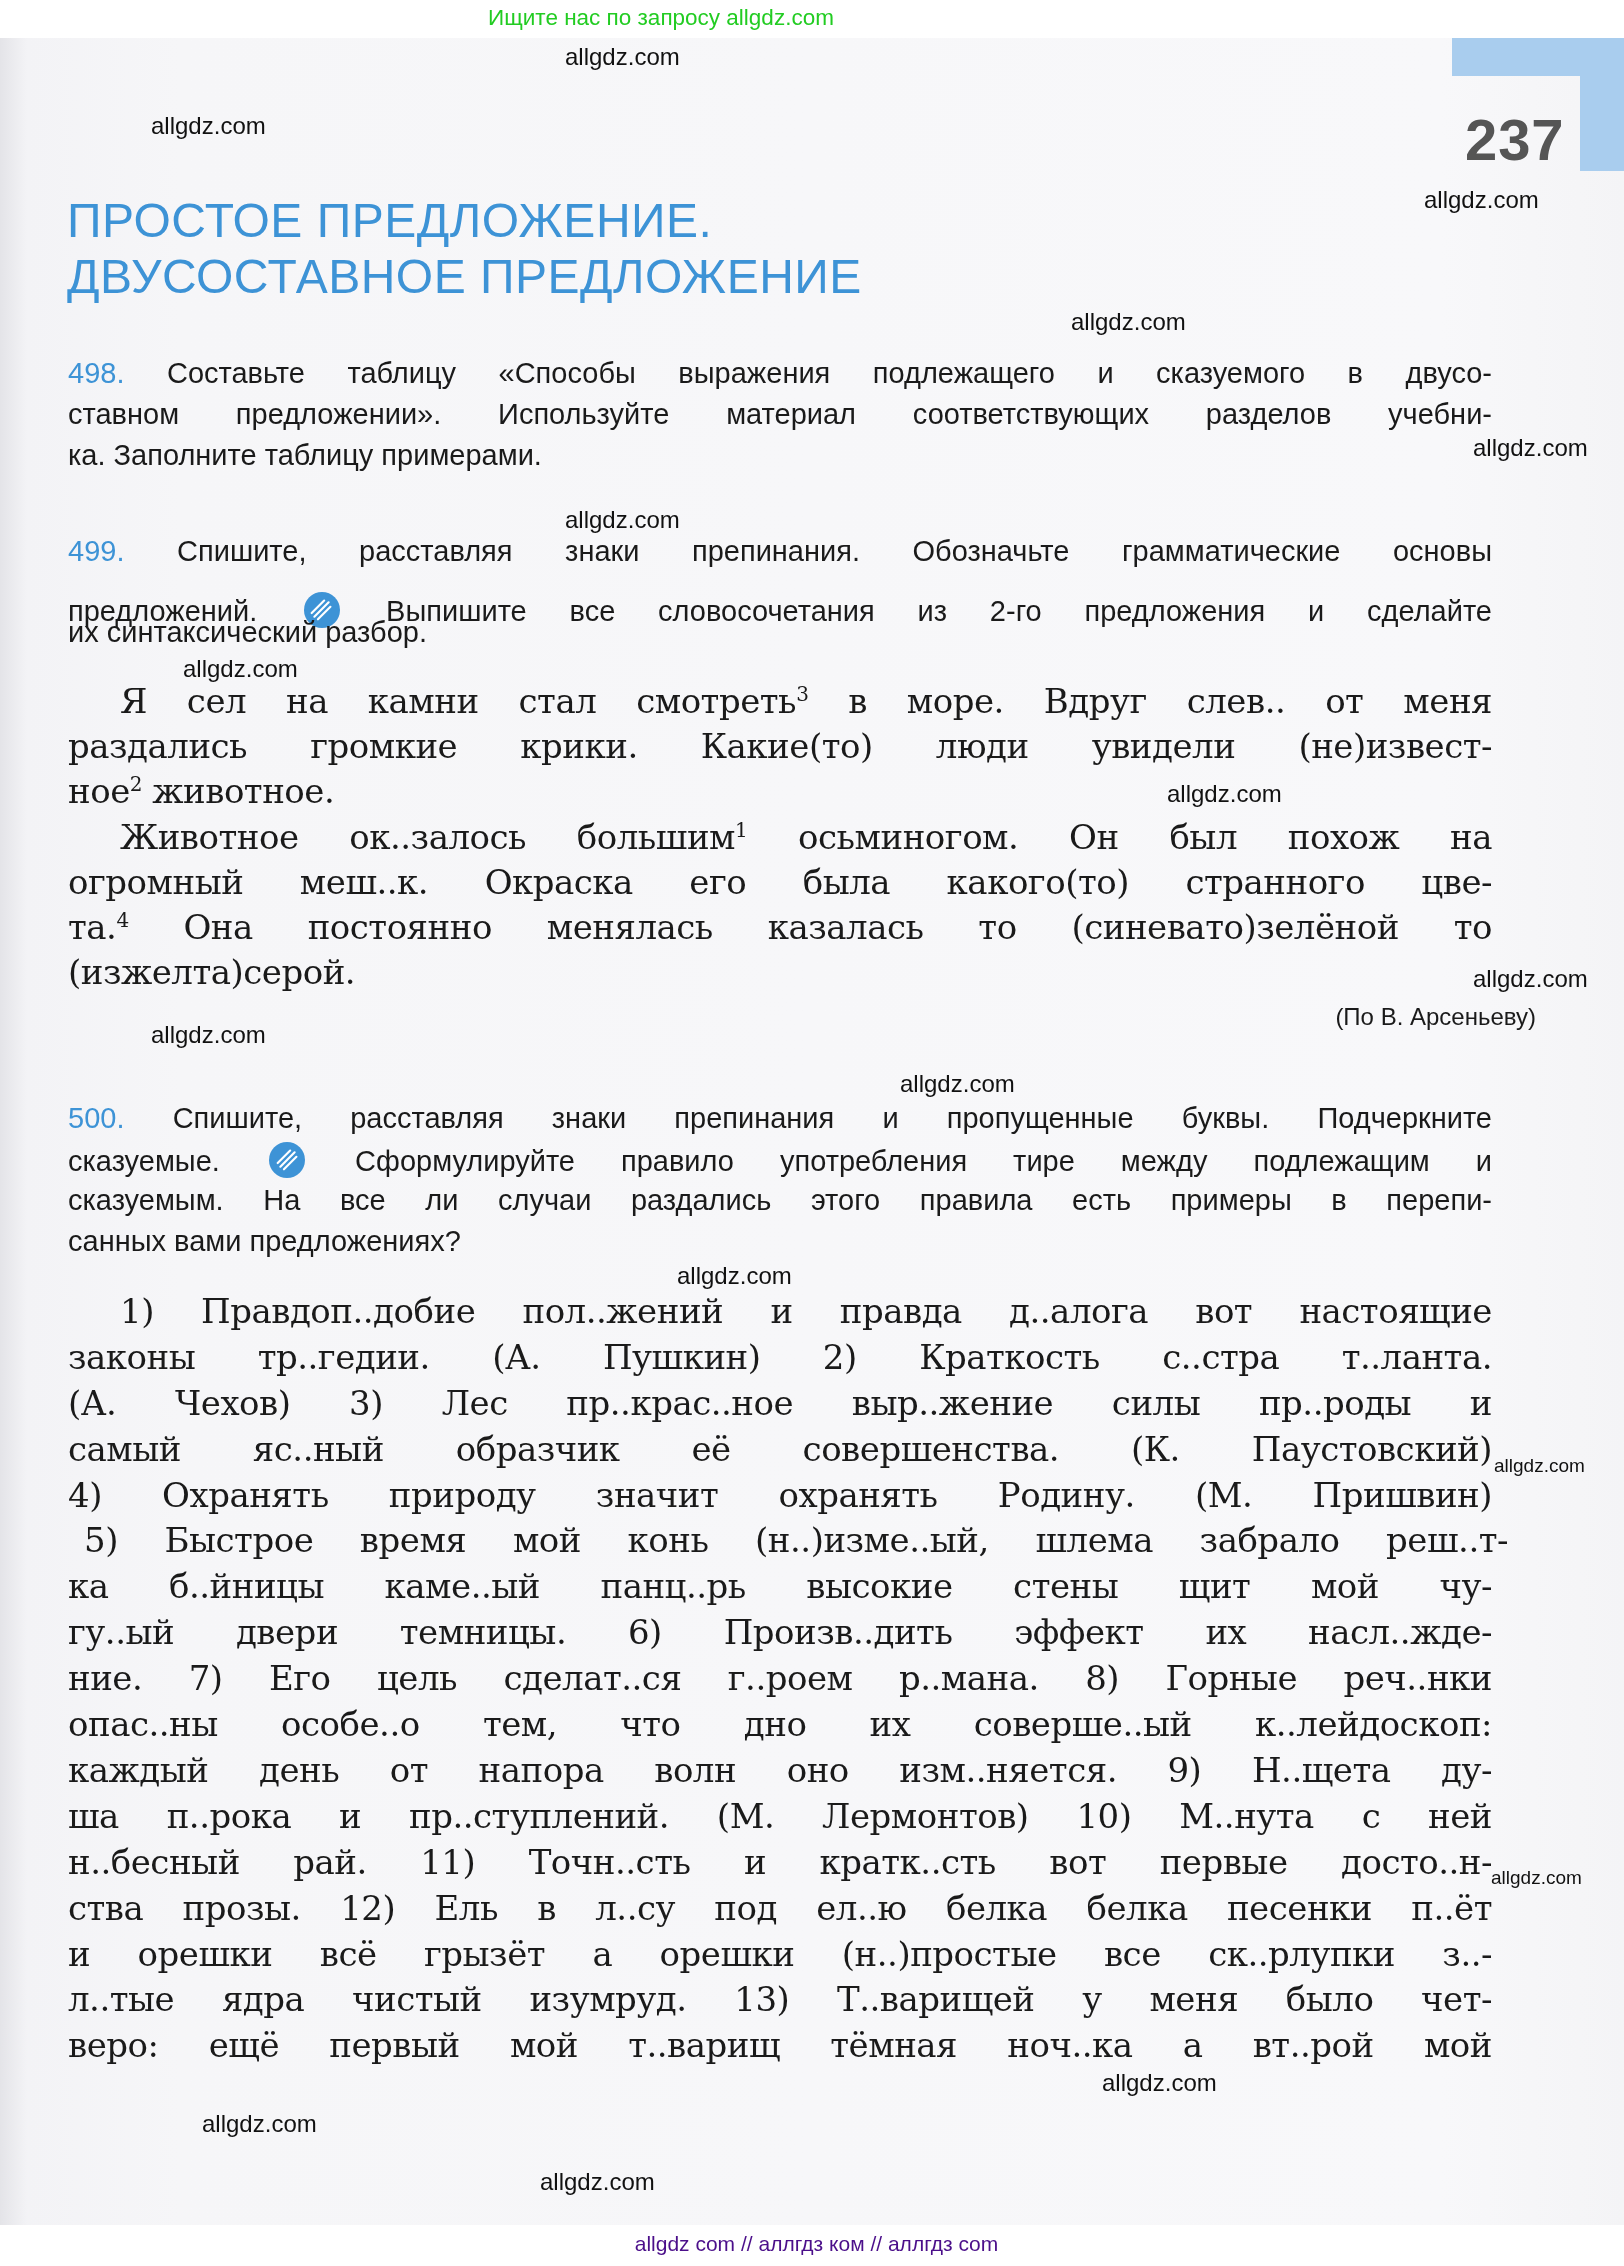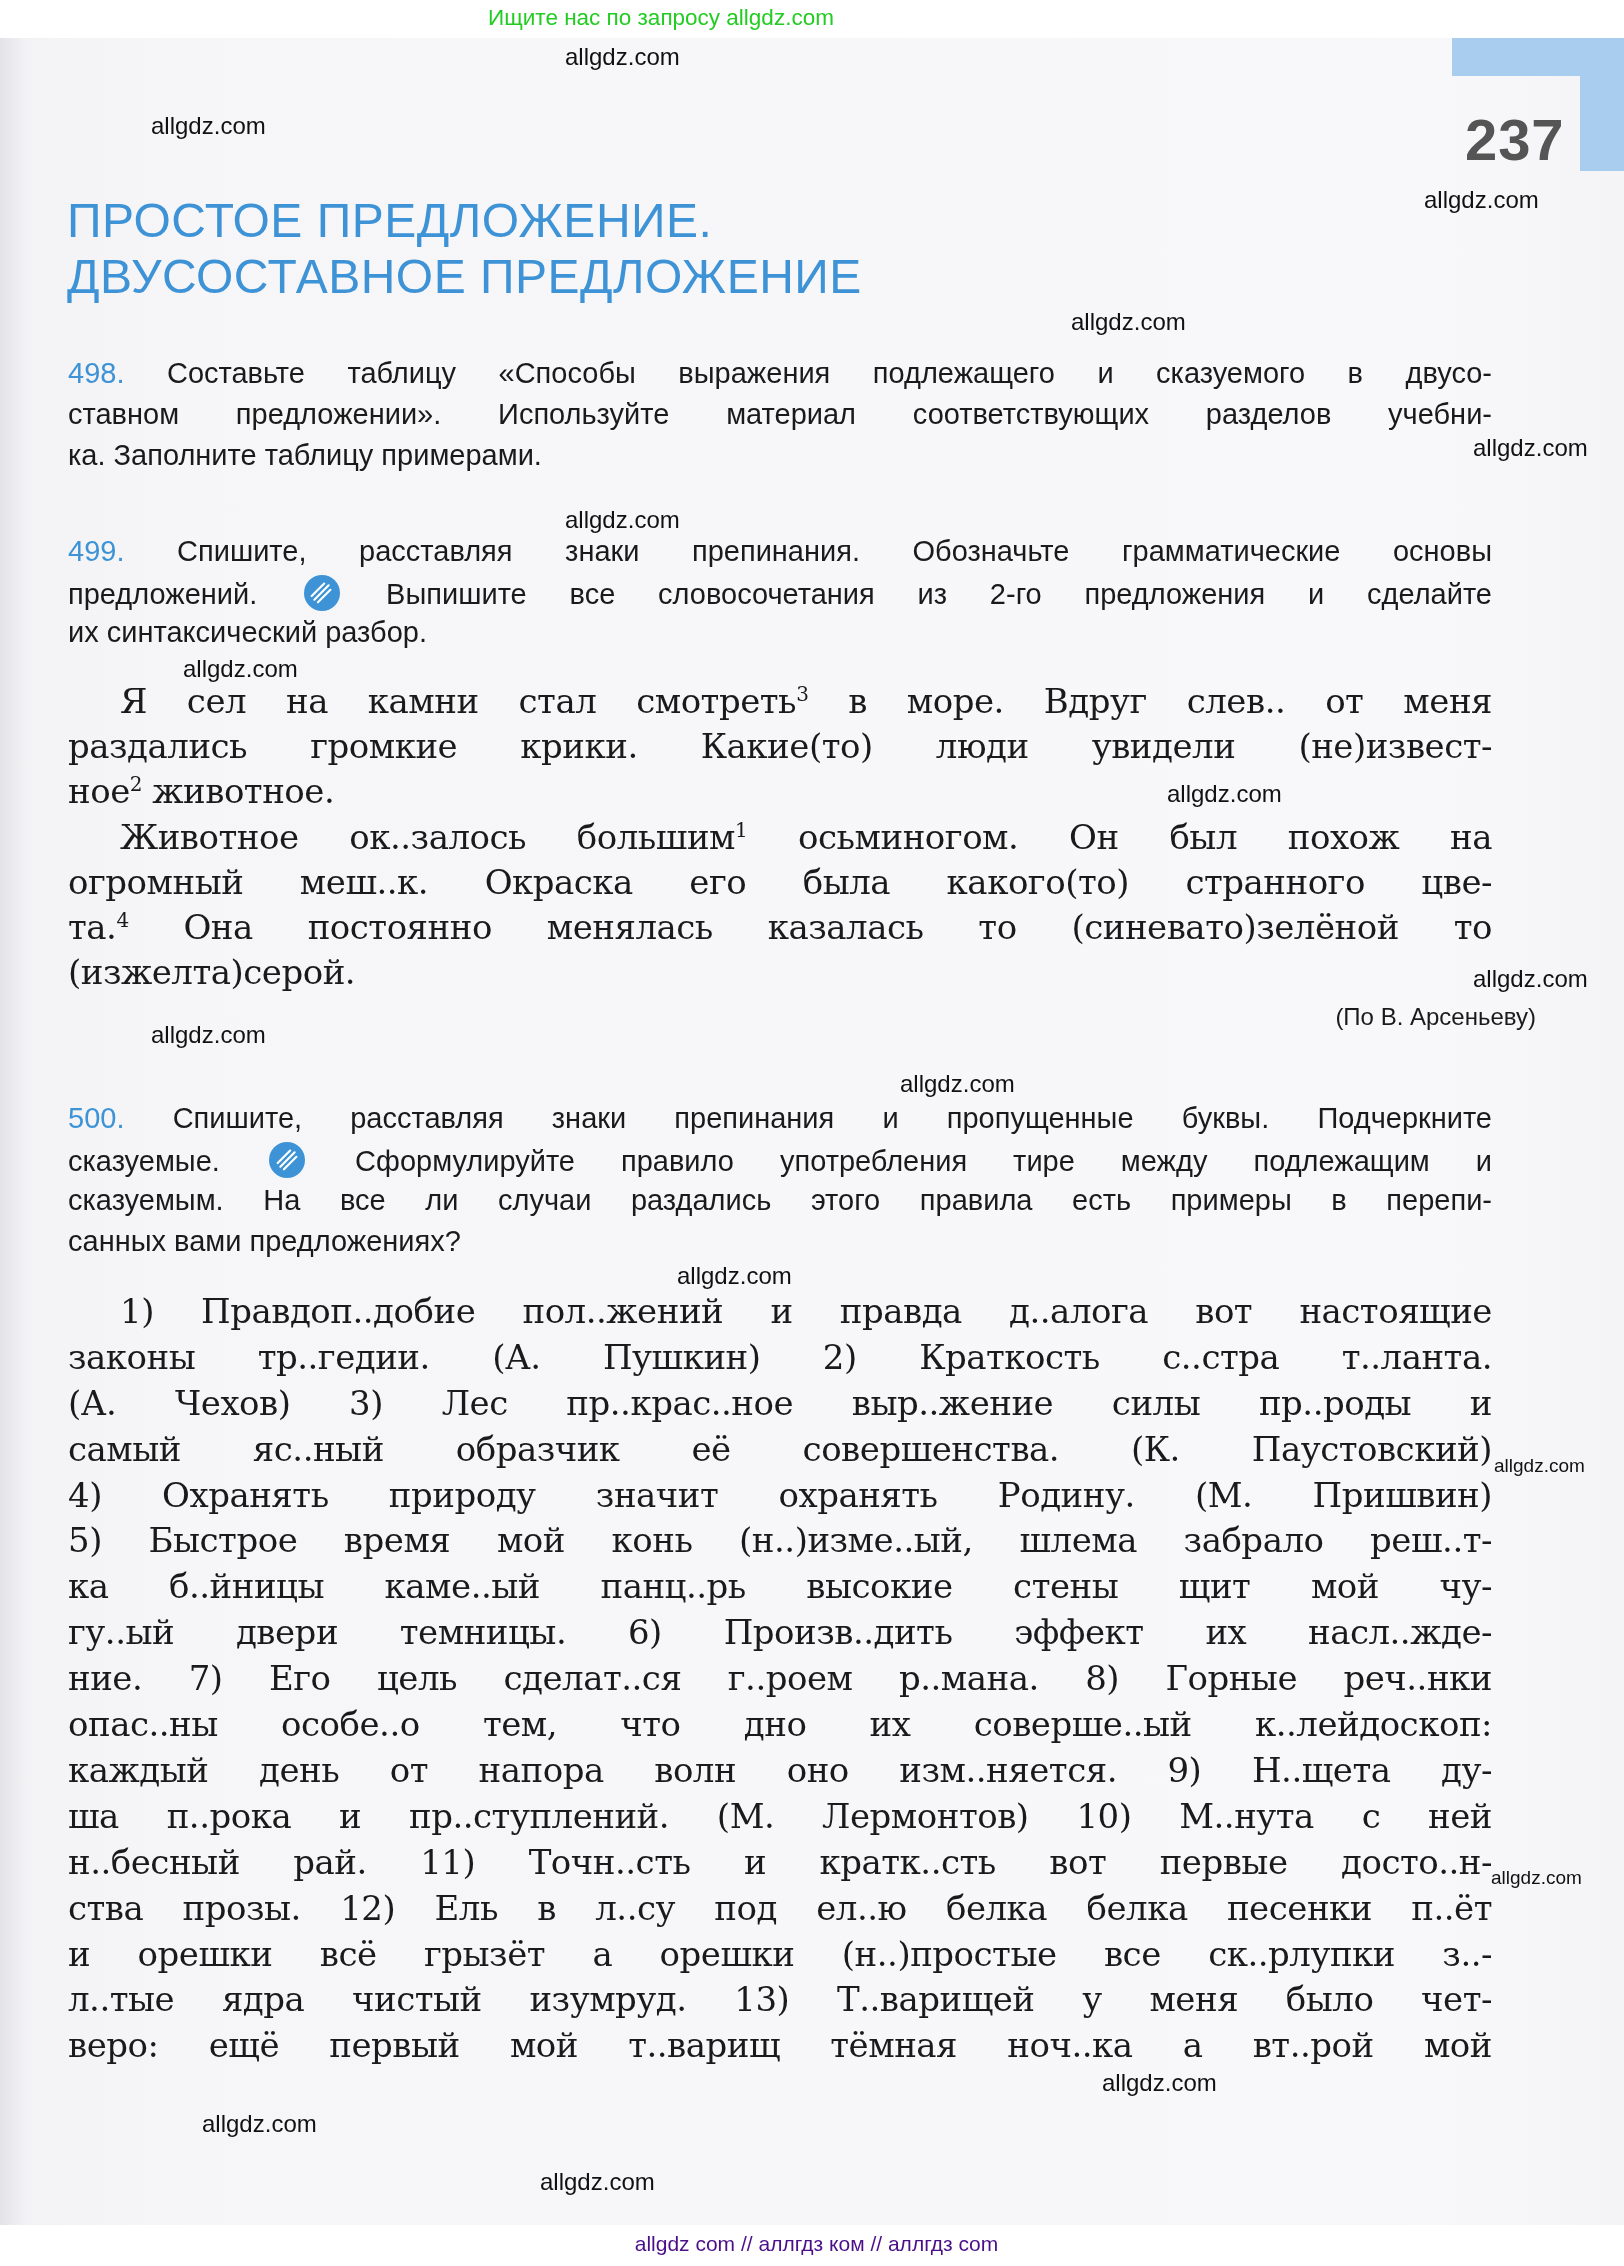--- a/index.html
+++ b/index.html
@@ -63,21 +63,21 @@
     <span class="num">498.</span>
     <span>Составьте таблицу «Способы выражения подлежащего и сказуемого в двусо-</span>
   </div>
   <div class="line" style="top:360px;">ставном предложении». Используйте материал соответствующих разделов учебни-</div>
   <div class="line last" style="top:401px;">ка. Заполните таблицу примерами.</div>
 
   <div class="line" style="top:497px;">
     <span class="num">499.</span>
     <span>Спишите, расставляя знаки препинания. Обозначьте грамматические основы</span>
   </div>
-  <div class="line" style="top:537px;">
+  <div class="line" style="top:554px;">
     <span>предложений.</span>
     <span class="pencil">
       <svg width="25" height="25" viewBox="0 0 28 28">
           <g stroke="#fff" stroke-width="2.4" stroke-linecap="round">
             <line x1="6" y1="22" x2="22" y2="6"></line>
             <line x1="3" y1="18" x2="17" y2="4"></line>
             <line x1="10" y1="25" x2="24" y2="11"></line>
           </g>
         </svg>
     </span>
@@ -112,21 +112,21 @@
     <span>Сформулируйте правило употребления тире между подлежащим и</span>
   </div>
   <div class="line" style="top:1146px;">сказуемым. На все ли случаи раздались этого правила есть примеры в перепи-</div>
   <div class="line last" style="top:1187px;">санных вами предложениях?</div>
 
   <div class="serif indent" style="top:1253px;">1) Правдоп..добие пол..жений и правда д..алога вот настоящие</div>
   <div class="serif" style="top:1299px;">законы тр..гедии. (А. Пушкин) 2) Краткость с..стра т..ланта.</div>
   <div class="serif" style="top:1345px;">(А. Чехов) 3) Лес пр..крас..ное выр..жение силы пр..роды и</div>
   <div class="serif" style="top:1391px;">самый яс..ный образчик её совершенства. (К. Паустовский)</div>
   <div class="serif" style="top:1437px;">4) Охранять природу значит охранять Родину. (М. Пришвин)</div>
-  <div class="serif" style="top:1482px;">5) Быстрое время мой конь (н..)изме..ый, шлема забрало реш..т-</div>
+  <div class="serif" style="top:1482px;margin-left:16px;">5) Быстрое время мой конь (н..)изме..ый, шлема забрало реш..т-</div>
   <div class="serif" style="top:1528px;">ка б..йницы каме..ый панц..рь высокие стены щит мой чу-</div>
   <div class="serif" style="top:1574px;">гу..ый двери темницы. 6) Произв..дить эффект их насл..жде-</div>
   <div class="serif" style="top:1620px;">ние. 7) Его цель сделат..ся г..роем р..мана. 8) Горные реч..нки</div>
   <div class="serif" style="top:1666px;">опас..ны особе..о тем, что дно их соверше..ый к..лейдоскоп:</div>
   <div class="serif" style="top:1712px;">каждый день от напора волн оно изм..няется. 9) Н..щета ду-</div>
   <div class="serif" style="top:1758px;">ша п..рока и пр..ступлений. (М. Лермонтов) 10) М..нута с ней</div>
   <div class="serif" style="top:1804px;">н..бесный рай. 11) Точн..сть и кратк..сть вот первые досто..н-</div>
   <div class="serif" style="top:1850px;">ства прозы. 12) Ель в л..су под ел..ю белка белка песенки п..ёт</div>
   <div class="serif" style="top:1896px;">и орешки всё грызёт а орешки (н..)простые все ск..рлупки з..-</div>
   <div class="serif" style="top:1941px;">л..тые ядра чистый изумруд. 13) Т..варищей у меня было чет-</div>

